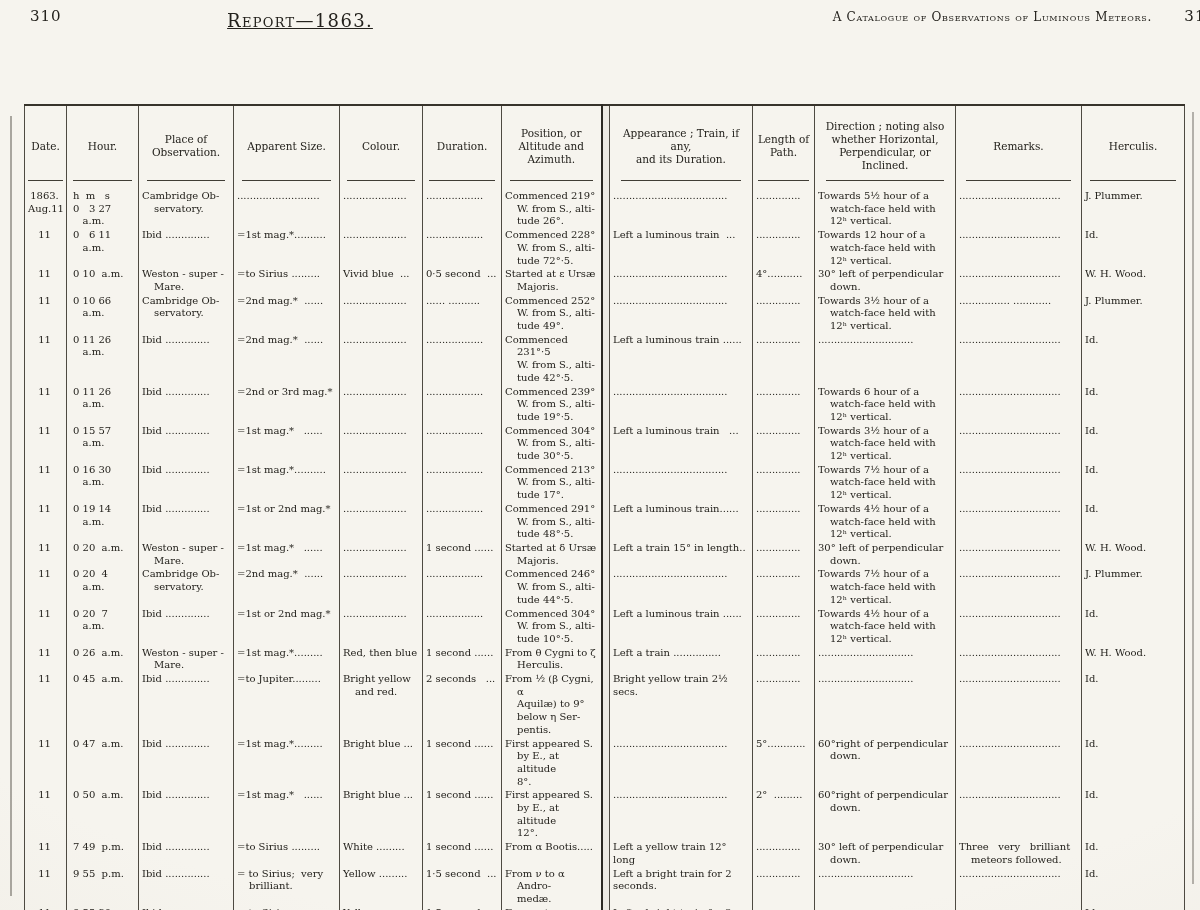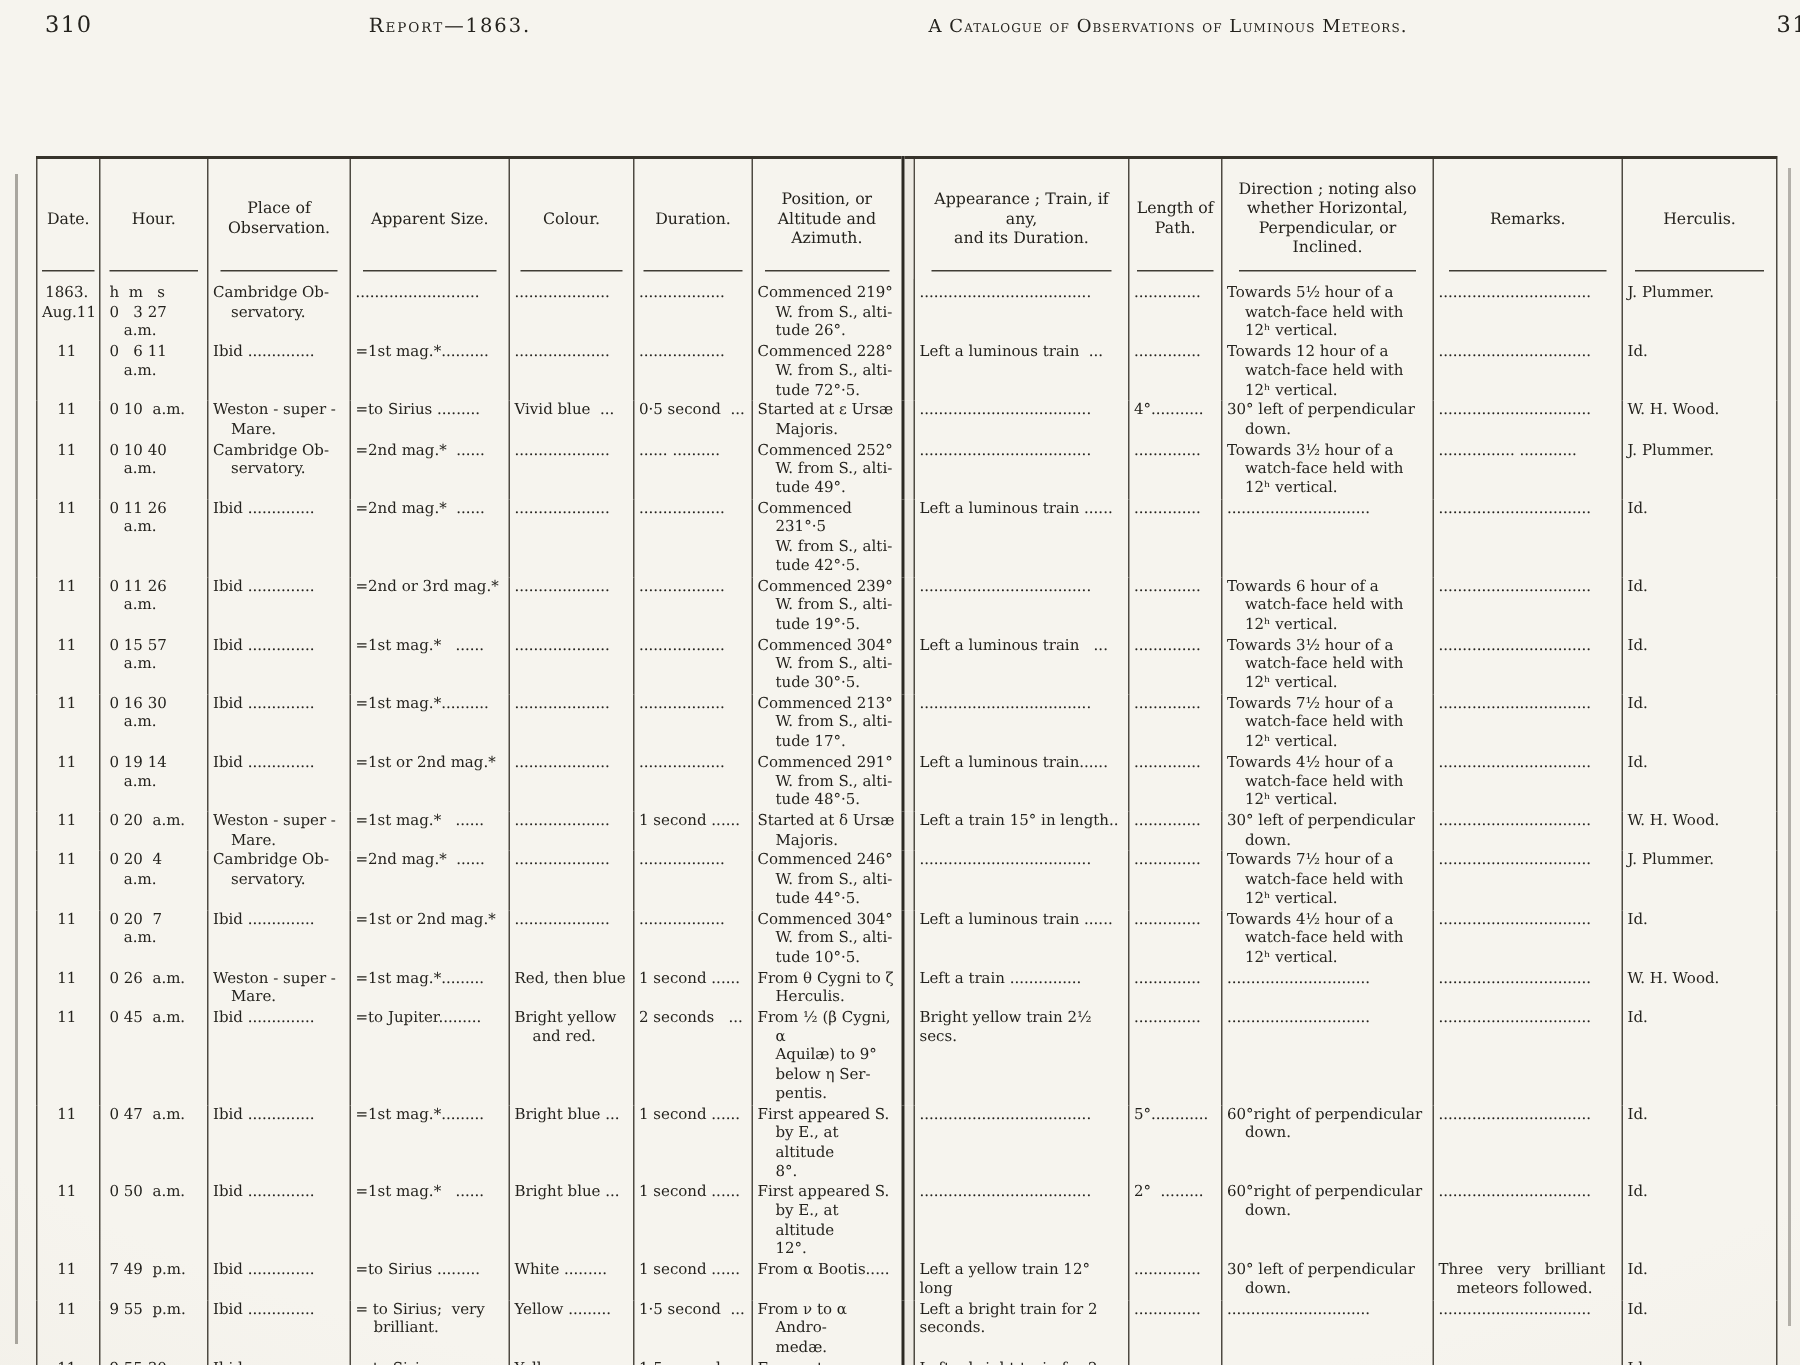--- a/index.html
+++ b/index.html
@@ -7,22 +7,22 @@
     position:relative; width:1200px; height:910px; overflow:hidden;
     background: radial-gradient(ellipse 140% 120% at 50% 40%, #f6f4ee 52%, #ece9e0 88%, #e4e1d7 100%);
     font-family:"DejaVu Serif","Liberation Serif",serif;
     color:#24221d;
     padding-left:40px;
   }
   .page-num { position:absolute; top:7px; font-size:15px; letter-spacing:1px; }
   #num-left  { left:30px; }
   #num-right { right:24px;margin-left:44px; }
   .running-head { position:absolute; top:10px; font-variant:small-caps; white-space:nowrap; }
-  #head-left-title  { left:0; width:600px; text-align:center; font-size:13px; letter-spacing:1.3px; }
-  #head-right-title { left:619px; width:556px; text-align:left; font-size:12px; letter-spacing:0.7px; }
+  #head-left-title  { left:0; width:600px; text-align:center; font-size:18px; letter-spacing:1.3px;text-decoration:underline; }
+  #head-right-title { left:596px; width:556px; text-align:right; font-size:12px; letter-spacing:0.7px; }
 
   table.spread {
     position:absolute; left:24px; top:104px; width:1160px;
     border-collapse:collapse; table-layout:fixed;
     border:1.3px solid #4e4a42; border-top:2px solid #37332b;
   }
   th, td { border-left:1px solid #4e4a42; }
   th {
     height:76px; vertical-align:middle; text-align:center;
     font-weight:normal; font-size:10.5px; line-height:13px;
@@ -160,21 +160,21 @@
         <td class="gutter"></td>
         <td>....................................</td>
         <td class="hang">4°...........</td>
         <td class="hang">30° left of perpendicular
 down.</td>
         <td class="hang">................................</td>
         <td>W. H. Wood.</td>
       </tr>
         <tr>
         <td class="c-date">11</td>
-        <td class="c-hour">0 10 40
+        <td class="c-hour">0 10 66
    a.m.</td>
         <td class="hang">Cambridge Ob-
 servatory.</td>
         <td class="hang">=2nd mag.*  ......</td>
         <td class="hang">....................</td>
         <td class="hang">...... ..........</td>
         <td class="hang">Commenced 252°
 W. from S., alti-
 tude 49°.</td>
         <td class="gutter"></td>

